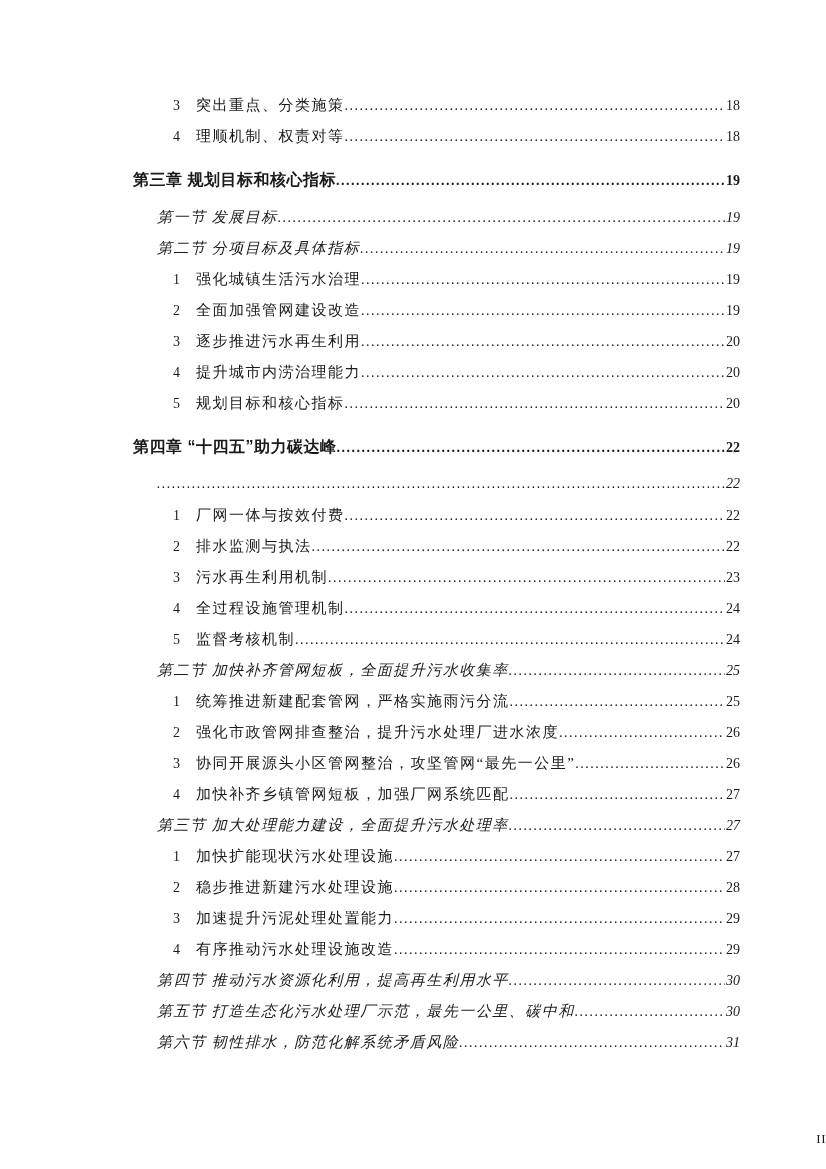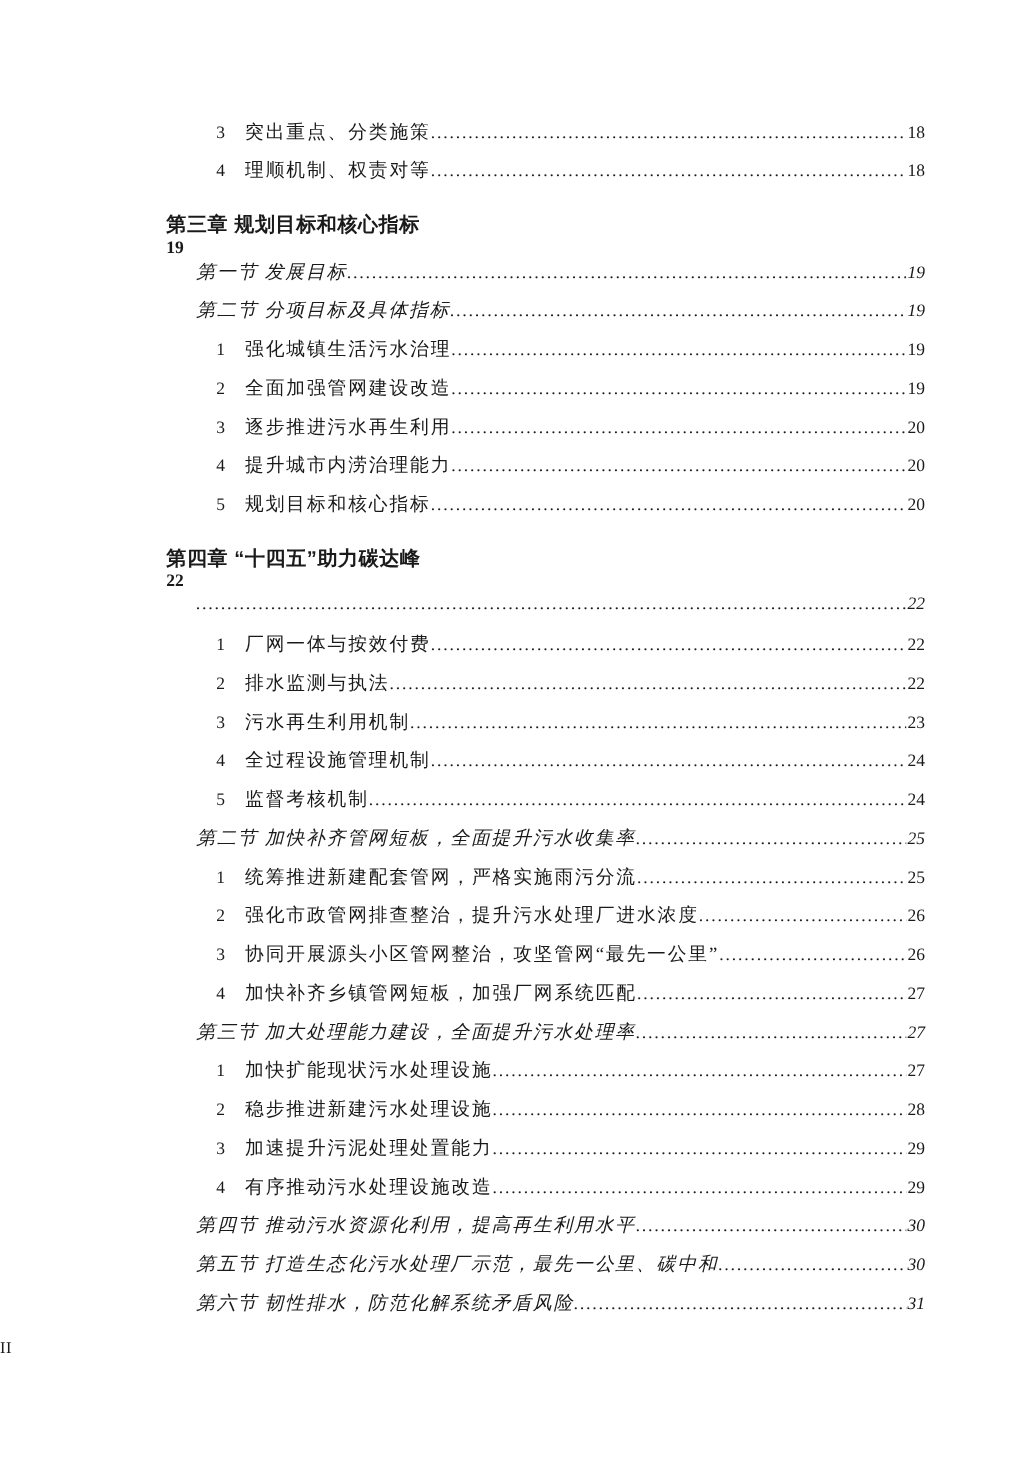--- a/index.html
+++ b/index.html
@@ -21,21 +21,20 @@
     display: flex;
     align-items: baseline;
     height: 31px;
     white-space: nowrap;
   }
   .row.chapter {
     font-weight: bold;
     font-size: 16px;
     margin-top: 12px;
     margin-bottom: 7px;
-    flex-direction: column;
   }
   .row.chapter .title {
     font-family: "Liberation Sans", "DejaVu Sans", sans-serif;
     letter-spacing: 0.5px;
   }
   .row.section { padding-left: 24px; font-size: 15px; font-style: italic; }
   .row.item    { padding-left: 40px; font-size: 15px; }
   .num {
     flex: none;
     width: 23px;
@@ -58,22 +57,22 @@
     letter-spacing: 1.5px;
   }
   .pg {
     flex: none;
     font-size: 14px;
     text-align: center;
   }
   .footer {
     position: absolute;
     left: 0; right: 0;
-    top: 1070px;
-    text-align: left;
+    top: 1131px;
+    text-align: right;
     font-size: 13px;
     letter-spacing: 0.5px;
   }
 </style>
 </head>
 <body>
 
 <div class="page">
   <div class="toc">
       <div class="row item">

